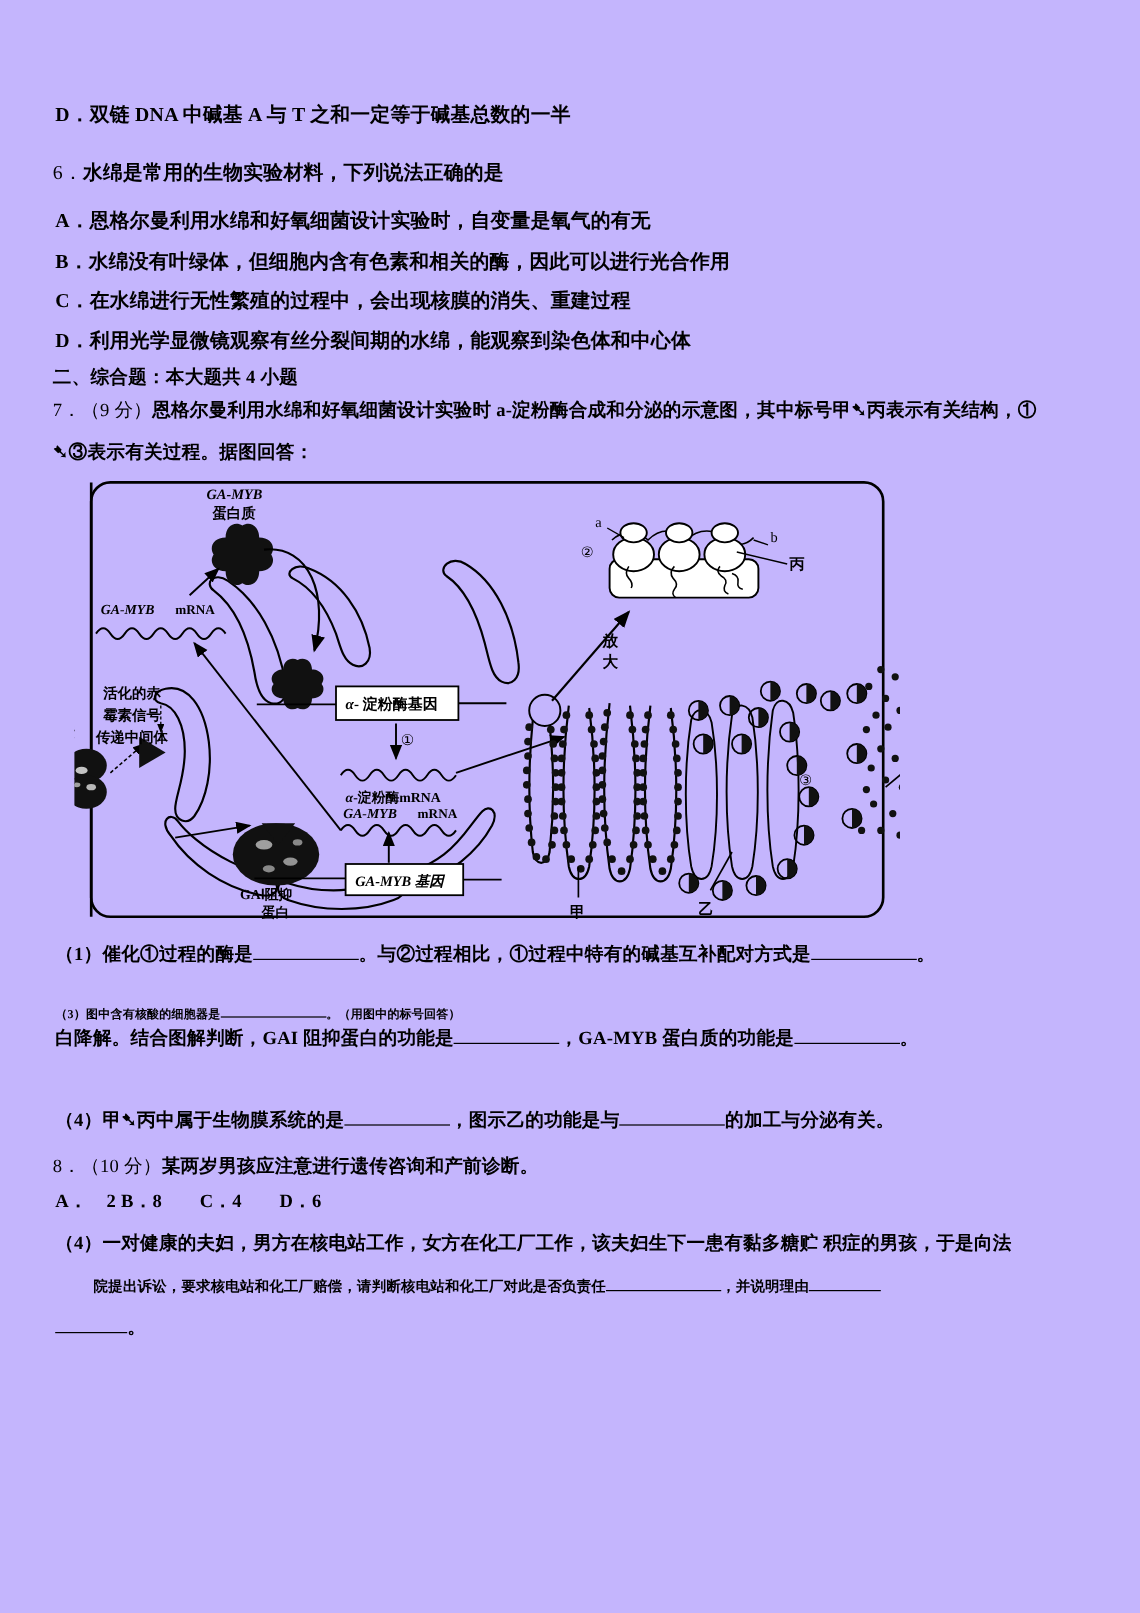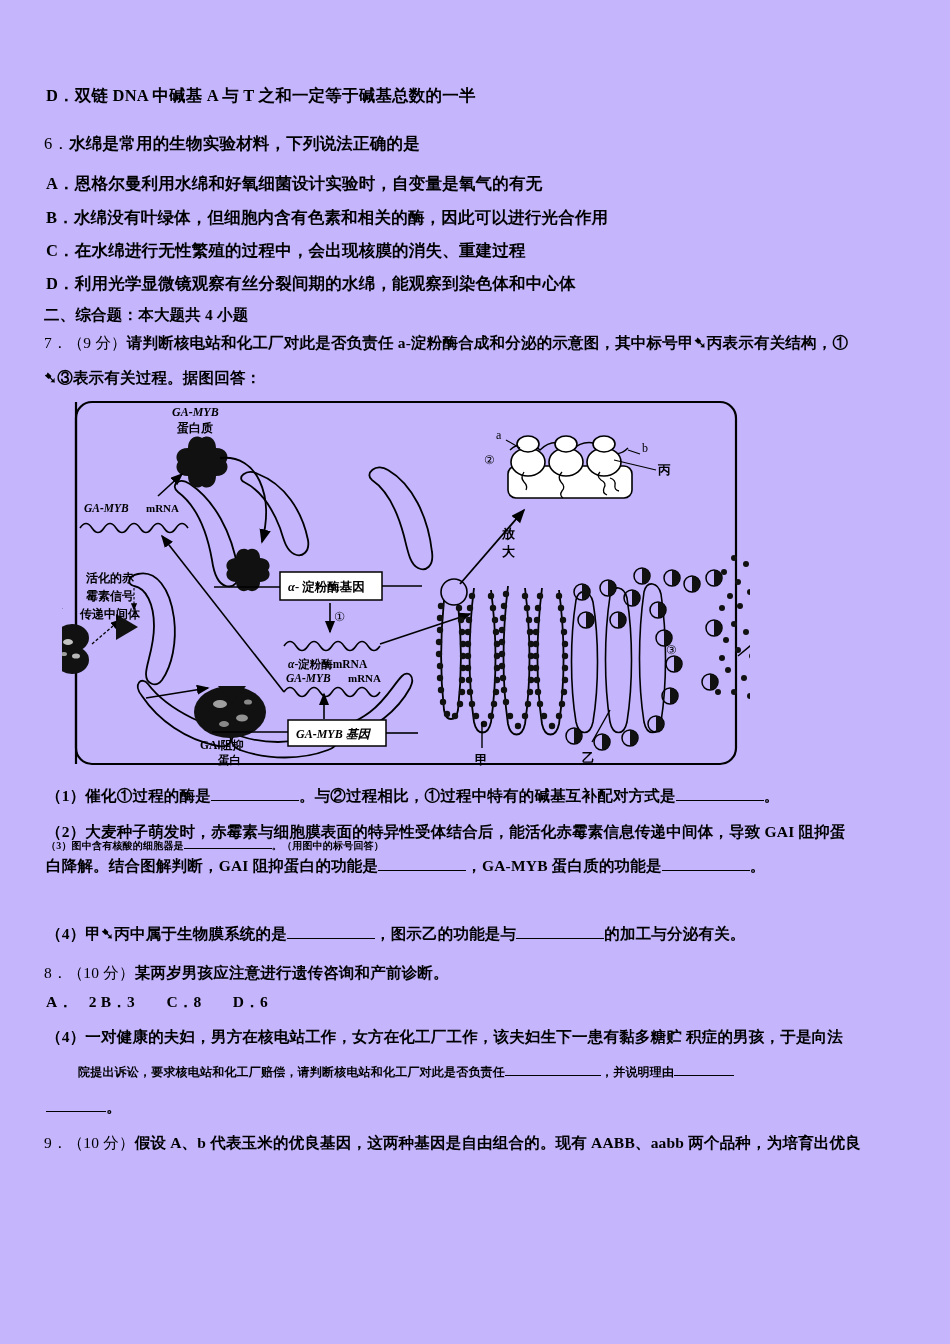--- a/index.html
+++ b/index.html
@@ -62,21 +62,21 @@
   </div>
 
   <div class="tline bold" style="left:46px; top:208px;">B．水绵没有叶绿体，但细胞内含有色素和相关的酶，因此可以进行光合作用</div>
   <div class="tline bold" style="left:46px; top:174px;">A．恩格尔曼利用水绵和好氧细菌设计实验时，自变量是氧气的有无</div>
   <div class="tline bold" style="left:46px; top:241px;">C．在水绵进行无性繁殖的过程中，会出现核膜的消失、重建过程</div>
   <div class="tline bold" style="left:46px; top:274px;">D．利用光学显微镜观察有丝分裂间期的水绵，能观察到染色体和中心体</div>
 
   <div class="tline bold" style="left:44px; top:305px; font-size:15.5px;">二、综合题：本大题共 4 小题</div>
 
   <div class="tline" style="left:44px; top:333px; font-size:15.5px;">
-    <span class="idx">7．</span><span class="idx">（9 分）</span><span class="bold">请判断核电站和化工厂对此是否负责任 a-淀粉酶合成和分泌的示意图，其中标号甲➷丙表示有关结构，①</span>
+    <span class="idx">7．</span><span class="idx">（9 分）</span><span class="bold">恩格尔曼利用水绵和好氧细菌设计实验时 a-淀粉酶合成和分泌的示意图，其中标号甲➷丙表示有关结构，①</span>
   </div>
   <div class="tline bold" style="left:44px; top:368px; font-size:15.5px;">➷③表示有关过程。据图回答：</div>
 
   <div id="figure">
     <svg viewBox="0 0 688 385" xmlns="http://www.w3.org/2000/svg">
       <defs>
         <marker id="ah" markerWidth="9" markerHeight="9" refX="7" refY="3.2" orient="auto">
           <path d="M0,0 L8,3.2 L0,6.4 z" fill="#000"></path>
         </marker>
         <marker id="ahs" markerWidth="8" markerHeight="8" refX="6.2" refY="2.8" orient="auto">
@@ -442,47 +442,43 @@
       <line x1="578" y1="62" x2="566" y2="58" stroke="#000" stroke-width="1.1"></line>
       <text class="fg-txt" x="596" y="82" font-size="12.5" font-weight="bold">丙</text>
       <line x1="594" y1="78" x2="552" y2="68" stroke="#000" stroke-width="1.2"></line>
     </svg>
   </div>
 
   <div class="tline" style="left:46px; top:786px; font-size:15.5px;">
     <span class="bold">（1）催化①过程的酶是</span><span class="ul u2"></span><span class="bold">。与②过程相比，①过程中特有的碱基互补配对方式是</span><span class="ul u2"></span><span class="bold">。</span>
   </div>
 
-  <div class="tline bold" style="left:46px; top:822px; font-size:15.5px;">（2）大麦种子萌发时，赤霉素与细胞膜表面的特异性受体结合后，能活化赤霉素信息传递中间体，导致 GAI 阻抑蛋</div>
 
   <div class="tline" style="left:46px; top:856px; font-size:15.5px;">
     <span class="bold">白降解。结合图解判断，GAI 阻抑蛋白的功能是</span><span class="ul u2"></span><span class="bold">，GA-MYB 蛋白质的功能是</span><span class="ul u2"></span><span class="bold">。</span>
   </div>
 
   <div class="tline" style="left:46px; top:836px; font-size:10px;">
     <span class="bold">（3）图中含有核酸的细胞器是</span><span class="ul u2"></span><span class="bold">。（用图中的标号回答）</span>
   </div>
 
   <div class="tline" style="left:46px; top:924px; font-size:15.5px;">
     <span class="bold">（4）甲➷丙中属于生物膜系统的是</span><span class="ul u2"></span><span class="bold">，图示乙的功能是与</span><span class="ul u2"></span><span class="bold">的加工与分泌有关。</span>
   </div>
 
   <div class="tline" style="left:44px; top:963px; font-size:15.5px;">
     <span class="idx">8．</span><span class="idx">（10 分）</span><span class="bold">某两岁男孩应注意进行遗传咨询和产前诊断。</span>
   </div>
 
-  <div class="tline bold" style="left:46px; top:992px; font-size:15.5px;">A．　2 B．3　　C．8　　D．6</div>
+  <div class="tline bold" style="left:46px; top:992px; font-size:15.5px;">A．　2 B．8　　C．4　　D．6</div>
 
   <div class="tline bold" style="left:46px; top:1027px; font-size:15.5px;">（4）一对健康的夫妇，男方在核电站工作，女方在化工厂工作，该夫妇生下一患有黏多糖贮 积症的男孩，于是向法</div>
 
   <div class="tline" style="left:46px; top:1062px; font-size:12px;padding-left:32px;">
     <span class="bold">院提出诉讼，要求核电站和化工厂赔偿，请判断核电站和化工厂对此是否负责任</span><span class="ul u3"></span><span class="bold">，并说明理由</span><span class="ul u4"></span>
   </div>
 
   <div class="tline" style="left:46px; top:1097px; font-size:15.5px;">
     <span class="ul u4"></span><span class="bold">。</span>
   </div>
 
-  <div class="tline" style="left:44px; top:1133px; font-size:15.5px;">
-    <span class="idx">9．</span><span class="idx">（10 分）</span><span class="bold">假设 A、b 代表玉米的优良基因，这两种基因是自由组合的。现有 AABB、aabb 两个品种，为培育出优良</span>
-  </div>
 
 </div>
 
 </body></html>

